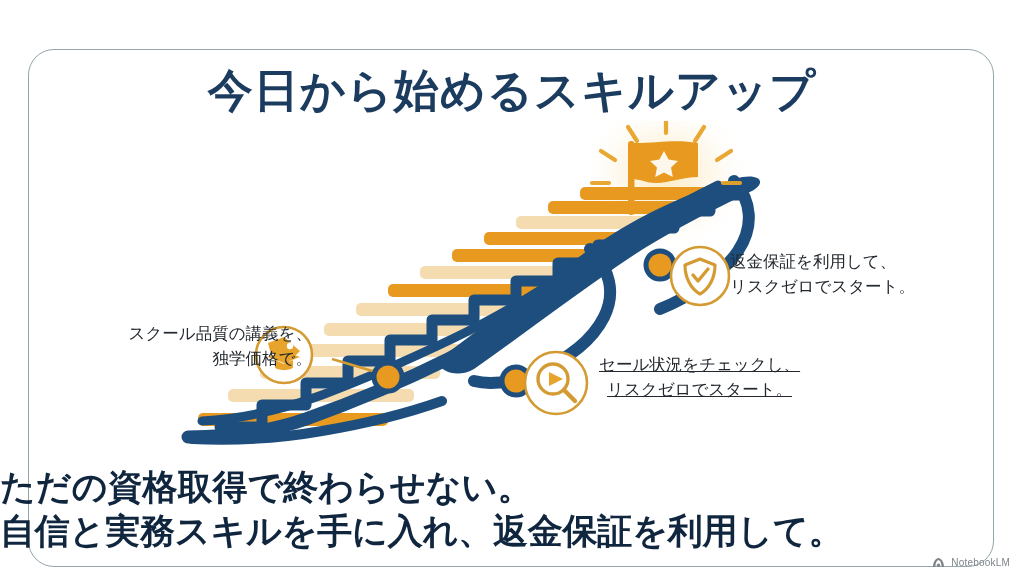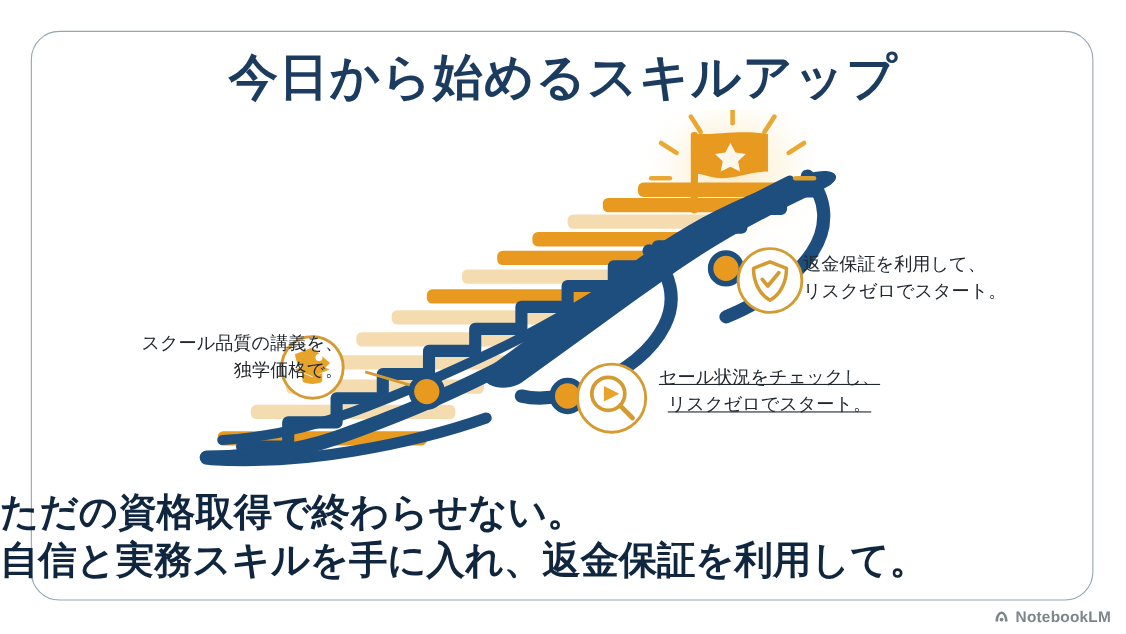--- a/index.html
+++ b/index.html
@@ -13,20 +13,21 @@
     height: 576px;
     position: relative;
     overflow: hidden;
     font-family: "Liberation Sans", "DejaVu Sans", sans-serif;
   }
 
   #slide-root {
     position: absolute;
     inset: 0;
     background: #ffffff;
+    margin-top: 21px;
   }
 
   
   .card-frame {
     position: absolute;
     left: 28px;
     top: 28px;
     width: 966px;
     height: 518px;
     border: 1.5px solid #93a6ad;
@@ -104,23 +105,22 @@
 
   
   .watermark {
     position: absolute;
     right: 14px;
     bottom: 8px;
     display: flex;
     align-items: center;
     gap: 6px;
     color: #7d8588;
-    font-size: 14px;
+    font-size: 10px;
     letter-spacing: 0.2px;
-    font-weight: bold;
   }
   .watermark svg { display: block; }
 </style>
 </head>
 <body>
 
 <div id="slide-root">
 
   <div class="card-frame"></div>
 

